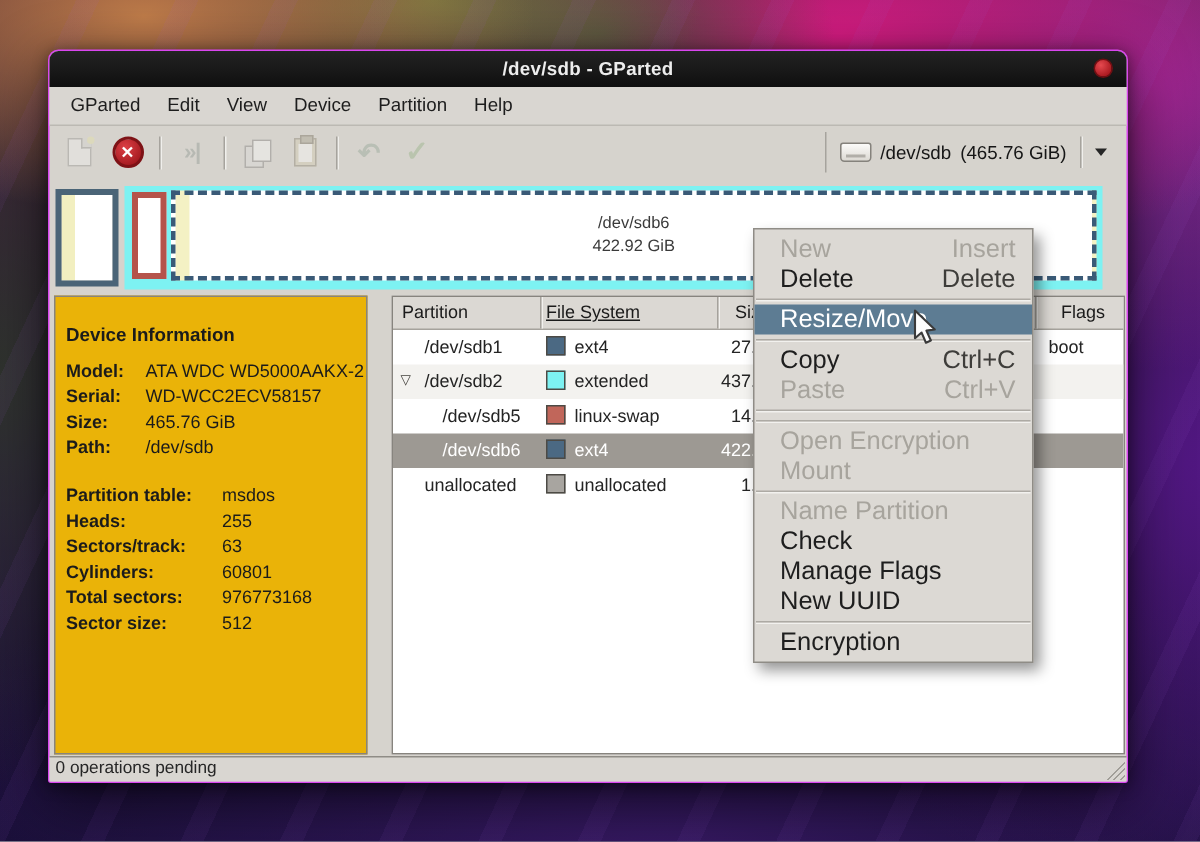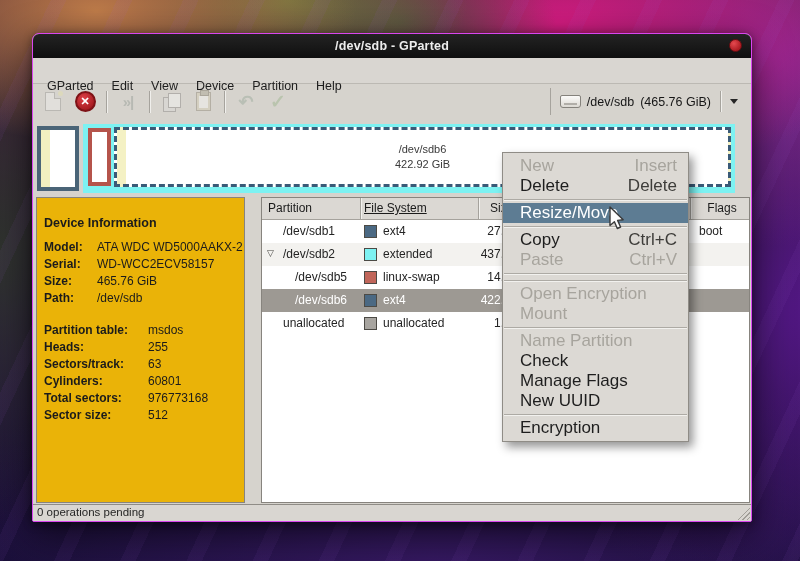--- a/index.html
+++ b/index.html
@@ -28,21 +28,21 @@
     box-shadow:0 12px 38px rgba(0,0,0,.6), 0 2px 10px rgba(0,0,0,.45); z-index:2; }
 
   .titlebar { height:24px; background:linear-gradient(#232323,#0f0f0f);
     border-radius:6px 6px 0 0; position:relative; display:flex; align-items:center; justify-content:center; }
   .title { color:#ededed; font-size:12.5px; font-weight:bold; letter-spacing:.2px; }
   .closebtn { position:absolute; right:9px; top:5px; width:13px; height:13px; border-radius:50%;
     background:radial-gradient(circle at 35% 32%, #e5494f, #ad1c23 70%); border:1px solid #6e0f13; }
 
   .menubar { height:26px; background:#d9d6d1; display:flex; align-items:stretch;
     border-bottom:1px solid #bcb9b3; padding-left:5px; }
-  .menuitem { padding:16px 9px; line-height:25px; font-size:12.5px; color:#1d1d1d; }
+  .menuitem { padding:0 9px; line-height:25px; font-size:12.5px; color:#1d1d1d; }
 
   .toolbar { height:35px; display:flex; align-items:center; padding:0 7px; gap:6px; position:relative; }
   .tbtn { width:26px; height:27px; display:flex; align-items:center; justify-content:center; }
   .dim { opacity:.55; filter:saturate(.55); }
   .tsep { width:1px; height:22px; background:#a6a39d; box-shadow:1px 0 0 #f0efec; margin:0 2px; }
 
   .icon-doc { width:16px; height:19px; background:#eceae5; border:1px solid #a5a29c; position:relative; }
   .icon-doc:before { content:""; position:absolute; right:-1px; top:-1px; width:6px; height:6px;
      background:#d6d3cd; border-left:1px solid #a5a29c; border-bottom:1px solid #a5a29c; }
   .icon-doc:after { content:""; position:absolute; right:-3px; top:-2px; width:5px; height:5px;
@@ -102,21 +102,21 @@
   .h-part { left:6px; } .h-fs { left:102px;text-decoration:underline; } .h-size { left:228px; }
   .h-flags { left:436px; width:48px; text-align:center; }
   .hsep { position:absolute; top:0; height:21px; width:1px; background:#a5a29c; box-shadow:1px 0 0 #f2f1ee; }
 
   .trow { position:absolute; left:0; width:487px; height:23px; font-size:12px; color:#242424; }
   .trow.alt { background:#f3f2ef; }
   .trow.sel { background:#9d9993; color:#fff; }
   .c-exp { position:absolute; left:5px; top:5px; font-size:9px; color:#45433f; }
   .c-name { position:absolute; left:21px; top:4px; }
   .c-name.d2 { left:33px; }
-  .c-fs { position:absolute; left:102px; top:4px; display:flex; align-items:center; gap:6px; }
+  .c-fs { position:absolute; left:102px; top:4px; display:flex; gap:6px; }
   .swatch { width:13px; height:13px; border:1px solid #4c4a45; flex:none; }
   .c-size { position:absolute; left:148px; top:4px; width:94px; text-align:right; }
   .c-flags { position:absolute; left:437px; top:4px; }
 
   .statusbar { position:absolute; left:0; bottom:0; width:718px; height:17px; background:#d9d6d1;
      border-top:1px solid #8f8c86; font-size:11.5px; color:#262626; padding:1px 4px; }
   .grip { position:absolute; right:1px; bottom:1px; width:14px; height:14px;
      background:repeating-linear-gradient(135deg, transparent 0 2px, #a19e98 2px 3px);
      clip-path:polygon(100% 0, 100% 100%, 0 100%); }
 

